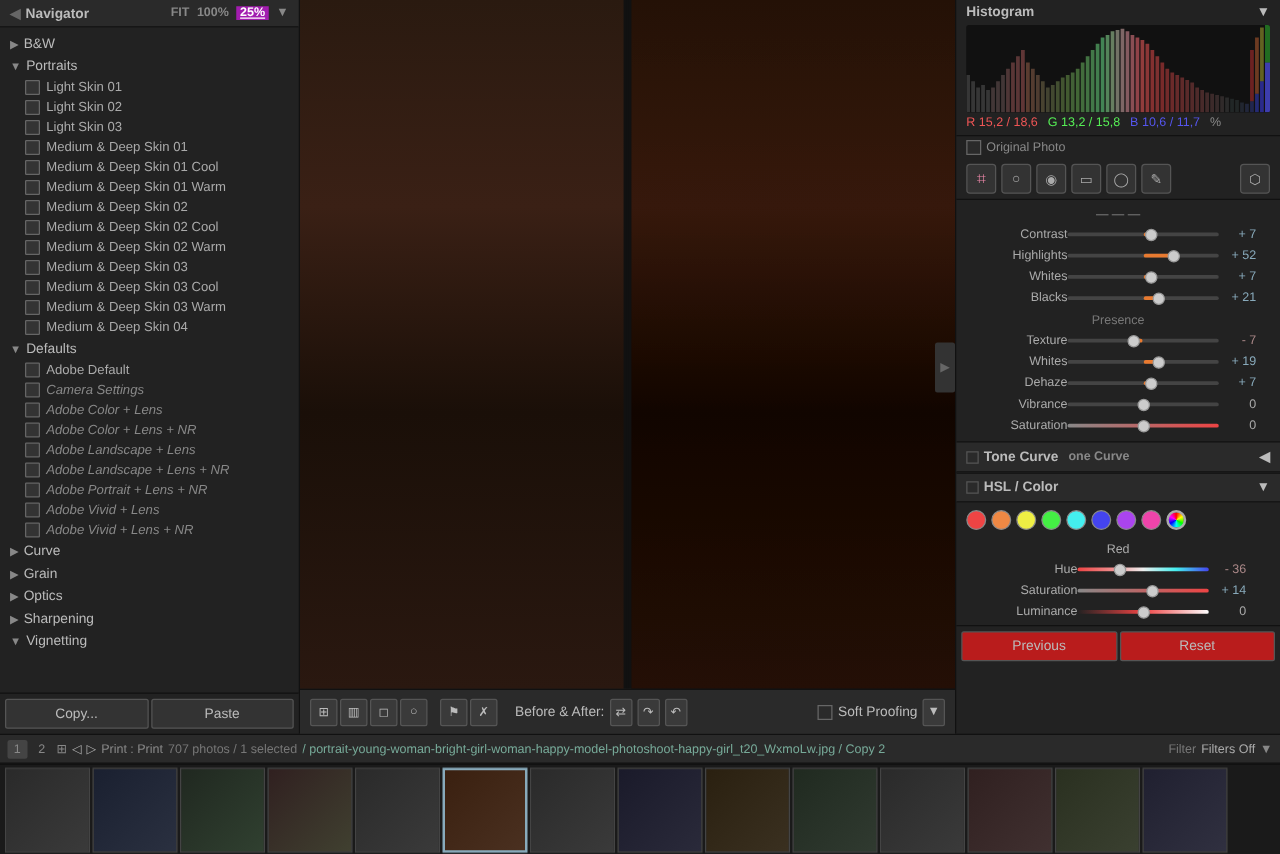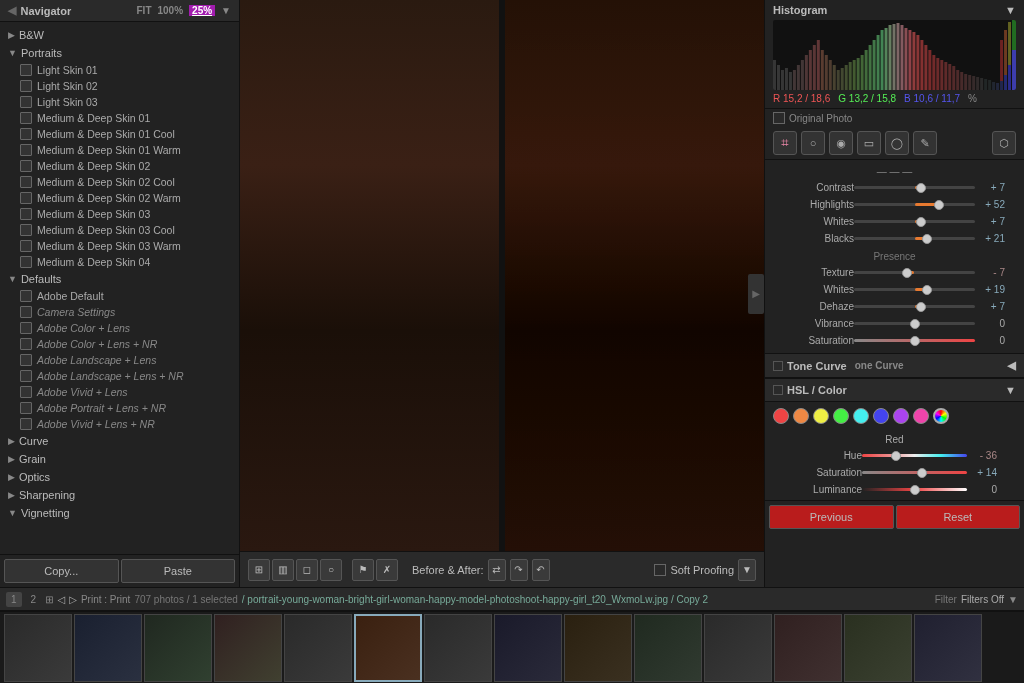--- a/index.html
+++ b/index.html
@@ -653,25 +653,25 @@
         <div class="preset-item italic">
             <div class="preset-icon"></div>
             <span>Adobe Landscape + Lens</span>
           </div>
         <div class="preset-item italic">
             <div class="preset-icon"></div>
             <span>Adobe Landscape + Lens + NR</span>
           </div>
         <div class="preset-item italic">
             <div class="preset-icon"></div>
+            <span>Adobe Portrait + Lens + NR</span>
+          </div>
+        <div class="preset-item italic">
+            <div class="preset-icon"></div>
             <span>Adobe Vivid + Lens</span>
-          </div>
-        <div class="preset-item italic">
-            <div class="preset-icon"></div>
-            <span>Adobe Portrait + Lens + NR</span>
           </div>
         <div class="preset-item italic">
             <div class="preset-icon"></div>
             <span>Adobe Vivid + Lens + NR</span>
           </div>
       </div>
 
       <div class="preset-group-header">
         <span class="arrow">▶</span>
         <span>Curve</span>

